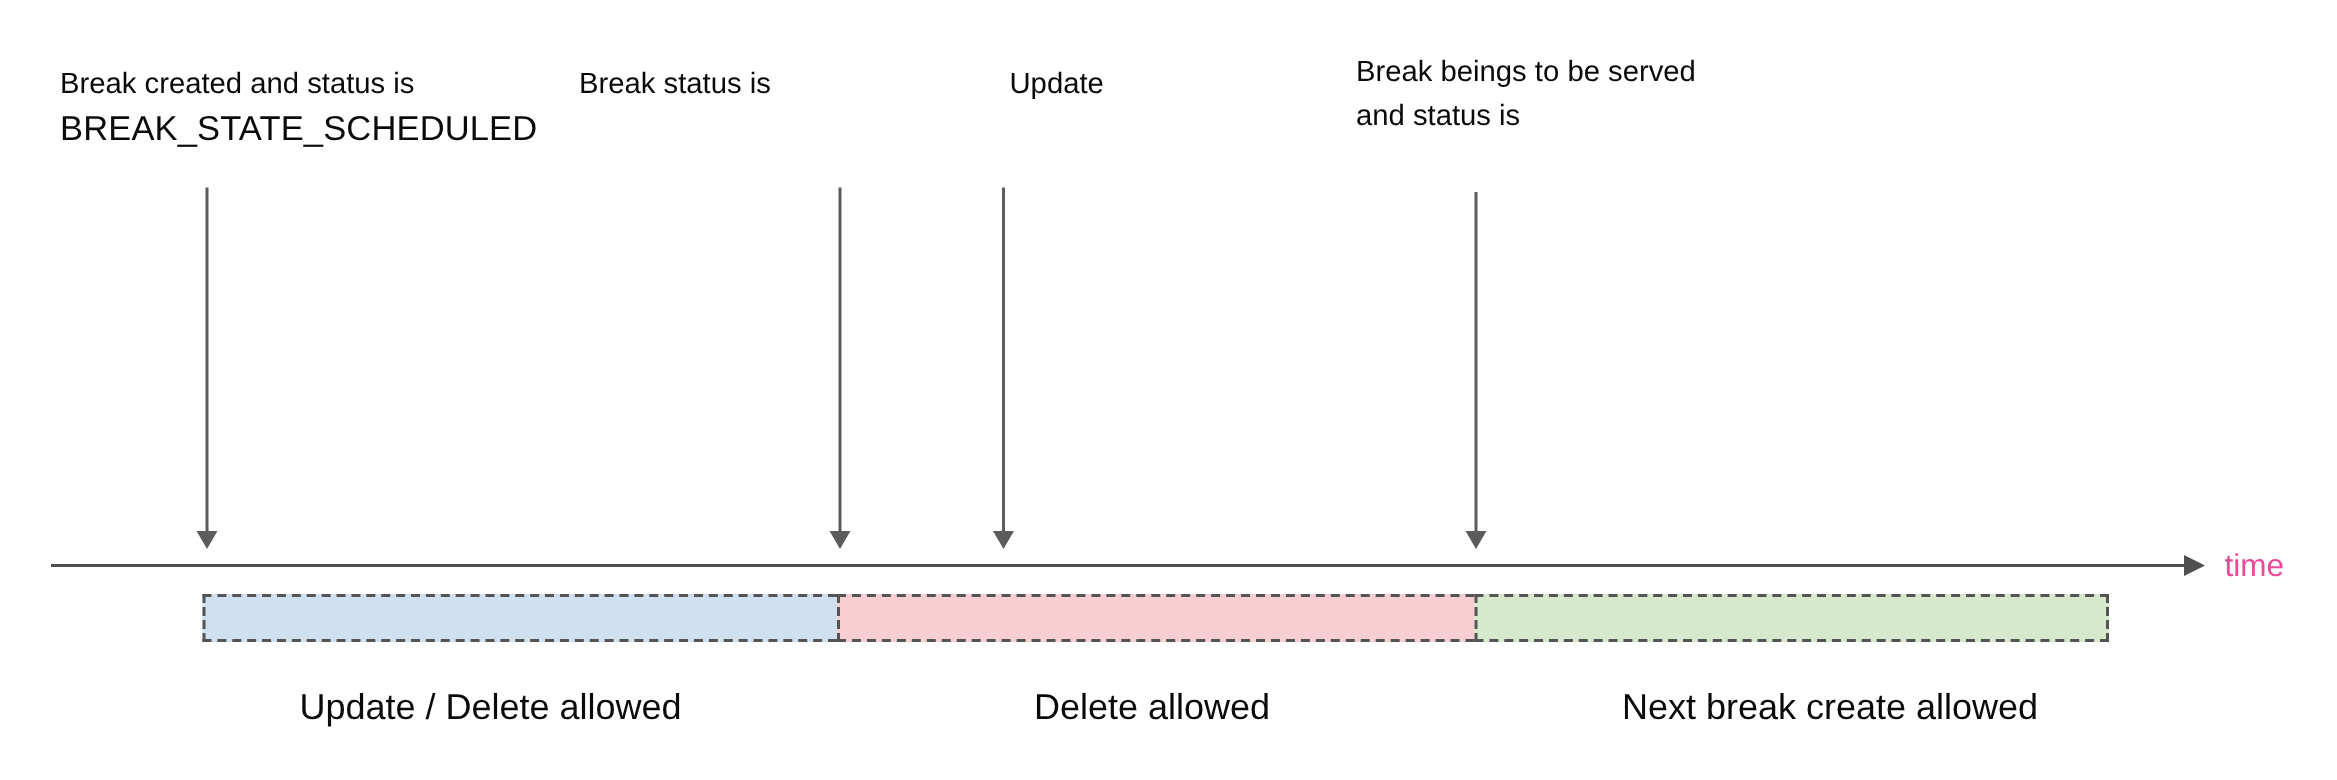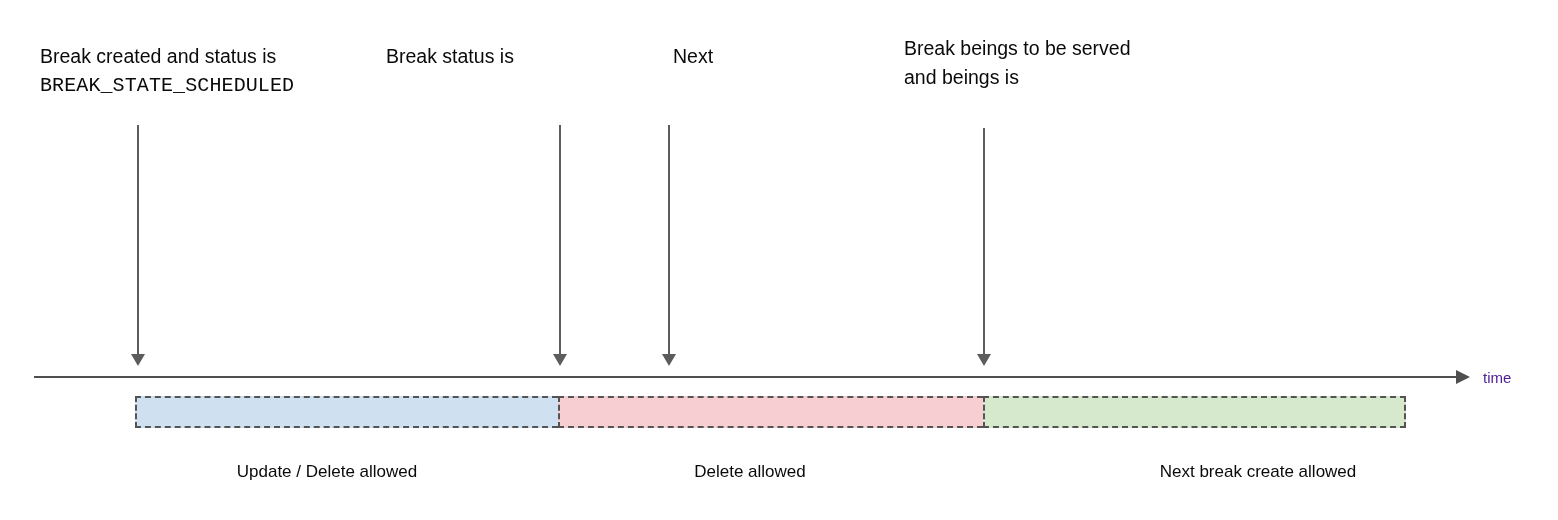--- a/index.html
+++ b/index.html
@@ -22,22 +22,22 @@
   
   .annotation {
     position: absolute;
     font-family: "Liberation Sans", sans-serif;
     font-size: 19.5px;
     line-height: 29px;
     color: #0a0a0a;
     white-space: nowrap;
   }
   .annotation .mono {
-    font-family: Liberation Mono, monospace;
-    font-size: 20px;
+    font-family: Liberation Sans, sans-serif;
+    font-size: 23px;
     letter-spacing: 0.1px;
   }
   .annotation .ln { display: block; }
 
   #annotation-scheduled  { left: 40px;  top: 42px; }
   #annotation-decisioned { left: 373px; top: 42px; margin-left: 13px; }
   #annotation-start-time { left: 673px; top: 42px; }
   #annotation-completed  { left: 904px; top: 34px; }
 
   
@@ -92,23 +92,23 @@
     width: 0;
     height: 0;
     border-top: 7px solid transparent;
     border-bottom: 7px solid transparent;
     border-left: 14px solid #4f4f4f;
   }
   #timeline-axis-label {
     position: absolute;
     left: 1483px;
     top: 365px;
-    font-size: 15px;
+    font-size: 21px;
     line-height: 25px;
-    color: #4c1d95;
+    color: #ec4899;
   }
 
   
   #phase-bars {
     position: absolute;
     left: 135px;
     top: 396px;
     height: 32px;
     display: flex;
   }
@@ -117,21 +117,21 @@
     box-sizing: border-box;
     border: 2px dashed #545454;
     border-right-width: 0;
   }
   .phase-bar:last-child { border-right-width: 2px; }
 
   
   .phase-caption {
     position: absolute;
     top: 459px;
-    font-size: 17px;
+    font-size: 24px;
     line-height: 26px;
     color: #0a0a0a;
     text-align: center;
     white-space: nowrap;
     transform: translateX(-50%);
   }
 </style>
 </head>
 <body>
 
@@ -140,26 +140,26 @@
   <div class="annotation" id="annotation-scheduled">
     <span class="ln">Break created and status is</span>
     <span class="ln mono">BREAK_STATE_SCHEDULED</span>
   </div>
 
   <div class="annotation" id="annotation-decisioned">
     <span class="ln">Break status is</span>
   </div>
 
   <div class="annotation" id="annotation-start-time">
-    <span class="ln">Next</span>
+    <span class="ln">Update</span>
   </div>
 
   <div class="annotation" id="annotation-completed">
     <span class="ln">Break beings to be served</span>
-    <span class="ln">and beings is</span>
+    <span class="ln">and status is</span>
   </div>
 
   <div class="event-arrow" id="arrow-scheduled">
     <div class="shaft"></div>
     <div class="head"></div>
   </div>
   <div class="event-arrow" id="arrow-decisioned">
     <div class="shaft"></div>
     <div class="head"></div>
   </div>
@@ -178,16 +178,16 @@
   </div>
   <div id="timeline-axis-label">time</div>
 
   <div id="phase-bars">
     <div class="phase-bar" id="bar-update-delete" style="width: 423px; background: rgb(207, 224, 240); border-color: rgb(84, 84, 84);"></div>
     <div class="phase-bar" id="bar-delete" style="width: 425px; background: rgb(247, 206, 210); border-color: rgb(84, 84, 84);"></div>
     <div class="phase-bar" id="bar-next-break-create" style="width: 423px; background: rgb(214, 233, 205); border-color: rgb(84, 84, 84);"></div>
   </div>
 
   <div class="phase-caption" id="caption-update-delete" style="left:327px;">Update / Delete allowed</div>
-  <div class="phase-caption" id="caption-delete" style="left:750px;">Delete allowed</div>
-  <div class="phase-caption" id="caption-next-break-create" style="left:1220px;margin-left:38px;">Next break create allowed</div>
+  <div class="phase-caption" id="caption-delete" style="left:768px;">Delete allowed</div>
+  <div class="phase-caption" id="caption-next-break-create" style="left:1220px;">Next break create allowed</div>
 
 </div>
 
 </body></html>

